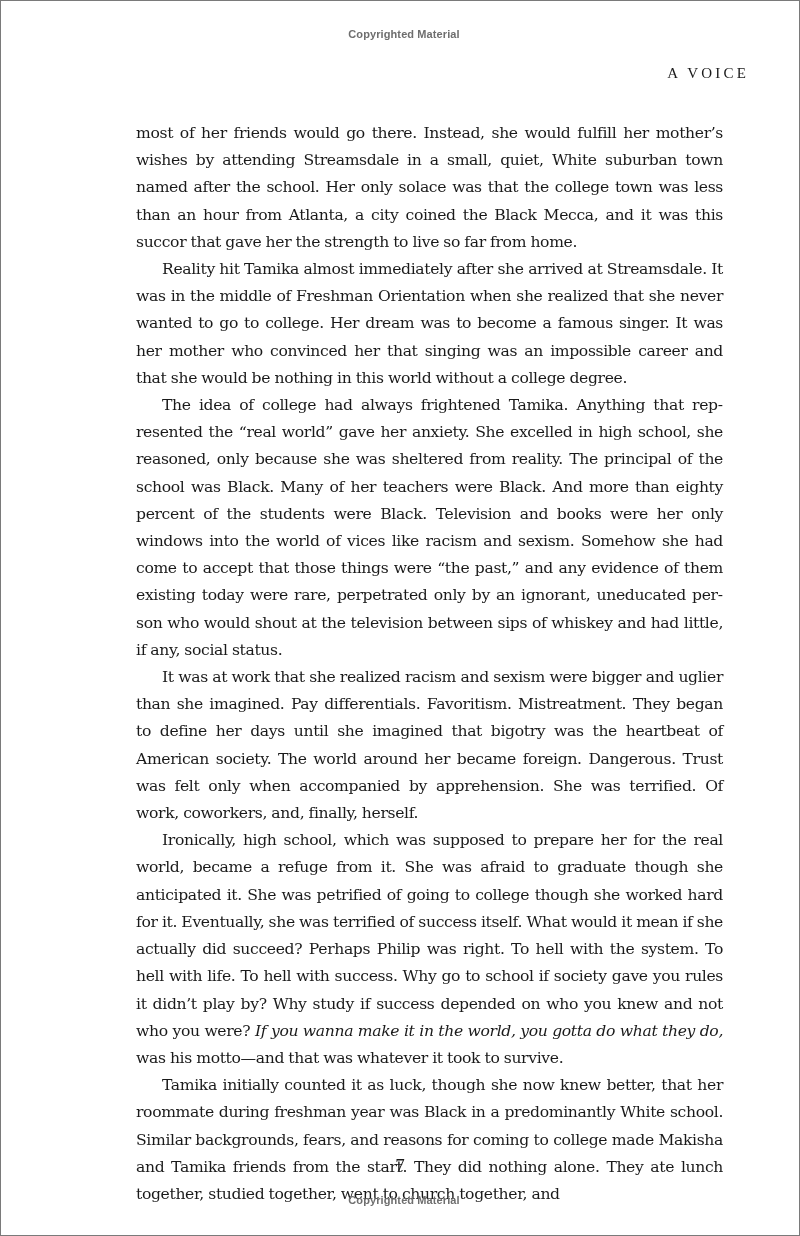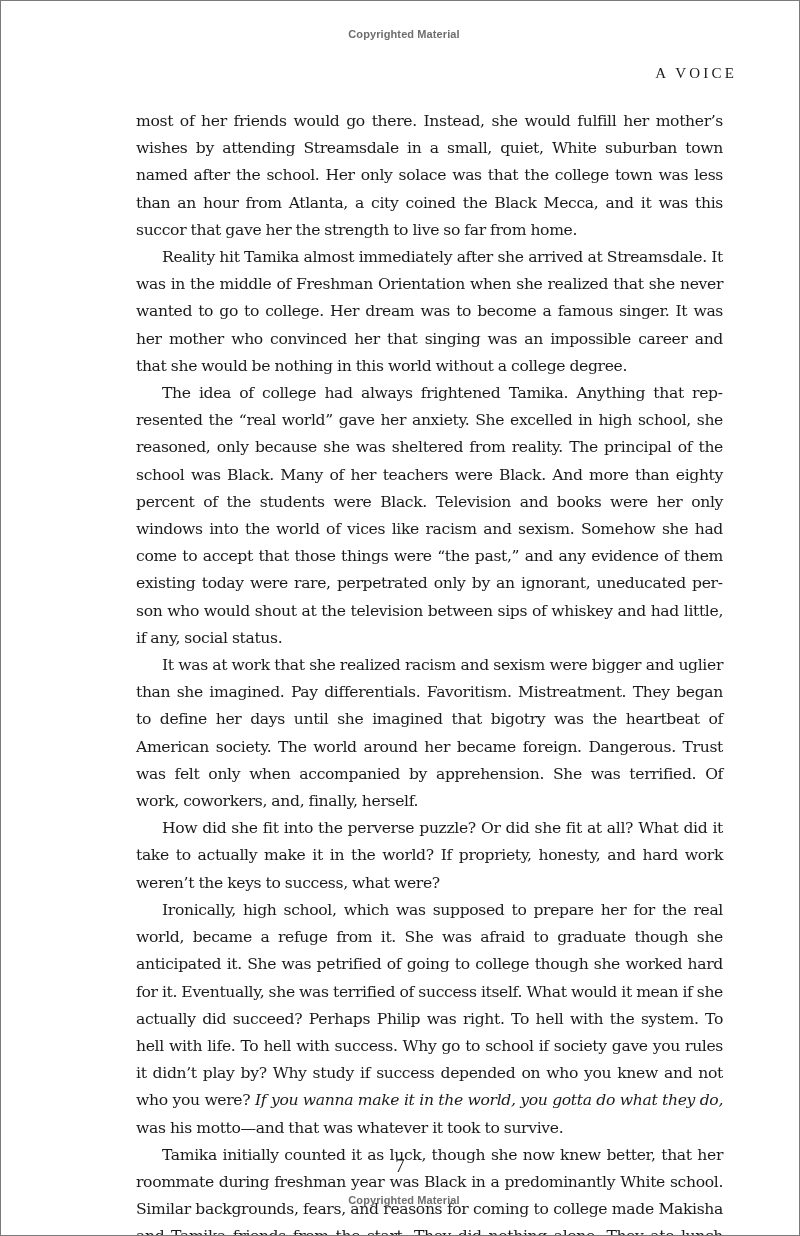--- a/index.html
+++ b/index.html
@@ -25,21 +25,21 @@
       font-weight: bold;
       font-size: 11px;
       color: #6e6e6e;
       letter-spacing: 0.1px;
     }
     .copyright.top { top: 27px; }
     .copyright.bottom { top: 1193px; }
     .running-head {
       position: absolute;
       top: 64px;
-      right: 62px;
+      right: 50px;
       font-family: "Liberation Serif", serif;
       font-size: 15px;
       letter-spacing: 3.2px;
       color: #1a1a1a;
     }
     .body-text {
       position: absolute;
       top: 107px;
       left: 135px;
       width: 587px;
@@ -51,20 +51,21 @@
       hyphens: manual;
       letter-spacing: -0.35px;
       word-spacing: -0.3px;
     }
     .body-text p {
       margin: 0;
       text-indent: 26px;
     }
     .body-text p.continued {
       text-indent: 0;
+      margin-top: 12px;
     }
     .body-text em {
     }
     .folio {
       position: absolute;
       top: 1154px;
       left: 0;
       width: 100%;
       text-align: center;
       font-family: "Liberation Serif", serif;
@@ -79,21 +80,20 @@
 
   <div class="copyright top">Copyrighted Material</div>
 
   <div class="running-head">A VOICE</div>
 
   <div class="body-text">
     <p class="continued">most of her friends would go there. Instead, she would fulfill her mother’s wishes by attending Streamsdale in a small, quiet, White suburban town named after the school. Her only solace was that the college town was less than an hour from Atlanta, a city coined the Black Mecca, and it was this succor that gave her the strength to live so far from home.</p>
     <p>Reality hit Tamika almost immediately after she arrived at Streams­dale. It was in the middle of Freshman Orientation when she realized that she never wanted to go to college. Her dream was to become a famous singer. It was her mother who convinced her that singing was an impossi­ble career and that she would be nothing in this world without a college degree.</p>
     <p>The idea of college had always frightened Tamika. Anything that rep­resented the “real world” gave her anxiety. She excelled in high school, she reasoned, only because she was sheltered from reality. The principal of the school was Black. Many of her teachers were Black. And more than eighty percent of the students were Black. Television and books were her only windows into the world of vices like racism and sexism. Somehow she had come to accept that those things were “the past,” and any evidence of them existing today were rare, perpetrated only by an ignorant, uneducated per­son who would shout at the television between sips of whiskey and had little, if any, social status.</p>
     <p>It was at work that she realized racism and sexism were bigger and uglier than she imagined. Pay differentials. Favoritism. Mistreatment. They began to define her days until she imagined that bigotry was the heartbeat of American society. The world around her became foreign. Dan­gerous. Trust was felt only when accompanied by apprehension. She was terrified. Of work, coworkers, and, finally, herself.</p>
-    <p>How did she fit into the perverse puzzle? Or did she fit at all? What did it take to actually make it in the world? If propriety, honesty, and hard work weren’t the keys to success, what were?</p>
     <p><span>Ironically, high school, which was supposed to prepare her for the real world, became a refuge from it. She was afraid to graduate though she anticipated it. She was petrified of going to college though she worked hard for it. Eventually, she was terrified of success itself. What would it mean if she actually did succeed? Perhaps Philip was right. To hell with the sys­tem. To hell with life. To hell with success. Why go to school if society gave you rules it didn’t play by? Why study if success depended on who you knew and not who you were? </span><em>If you wanna make it in the world, you gotta do what they do,</em><span> was his motto—and that was whatever it took to survive.</span></p>
     <p>Tamika initially counted it as luck, though she now knew better, that her roommate during freshman year was Black in a predominantly White school. Similar backgrounds, fears, and reasons for coming to college made Makisha and Tamika friends from the start. They did nothing alone. They ate lunch together, studied together, went to church together, and</p>
   </div>
 
   <div class="folio">7</div>
 
   <div class="copyright bottom">Copyrighted Material</div>
 
 </div>
 

